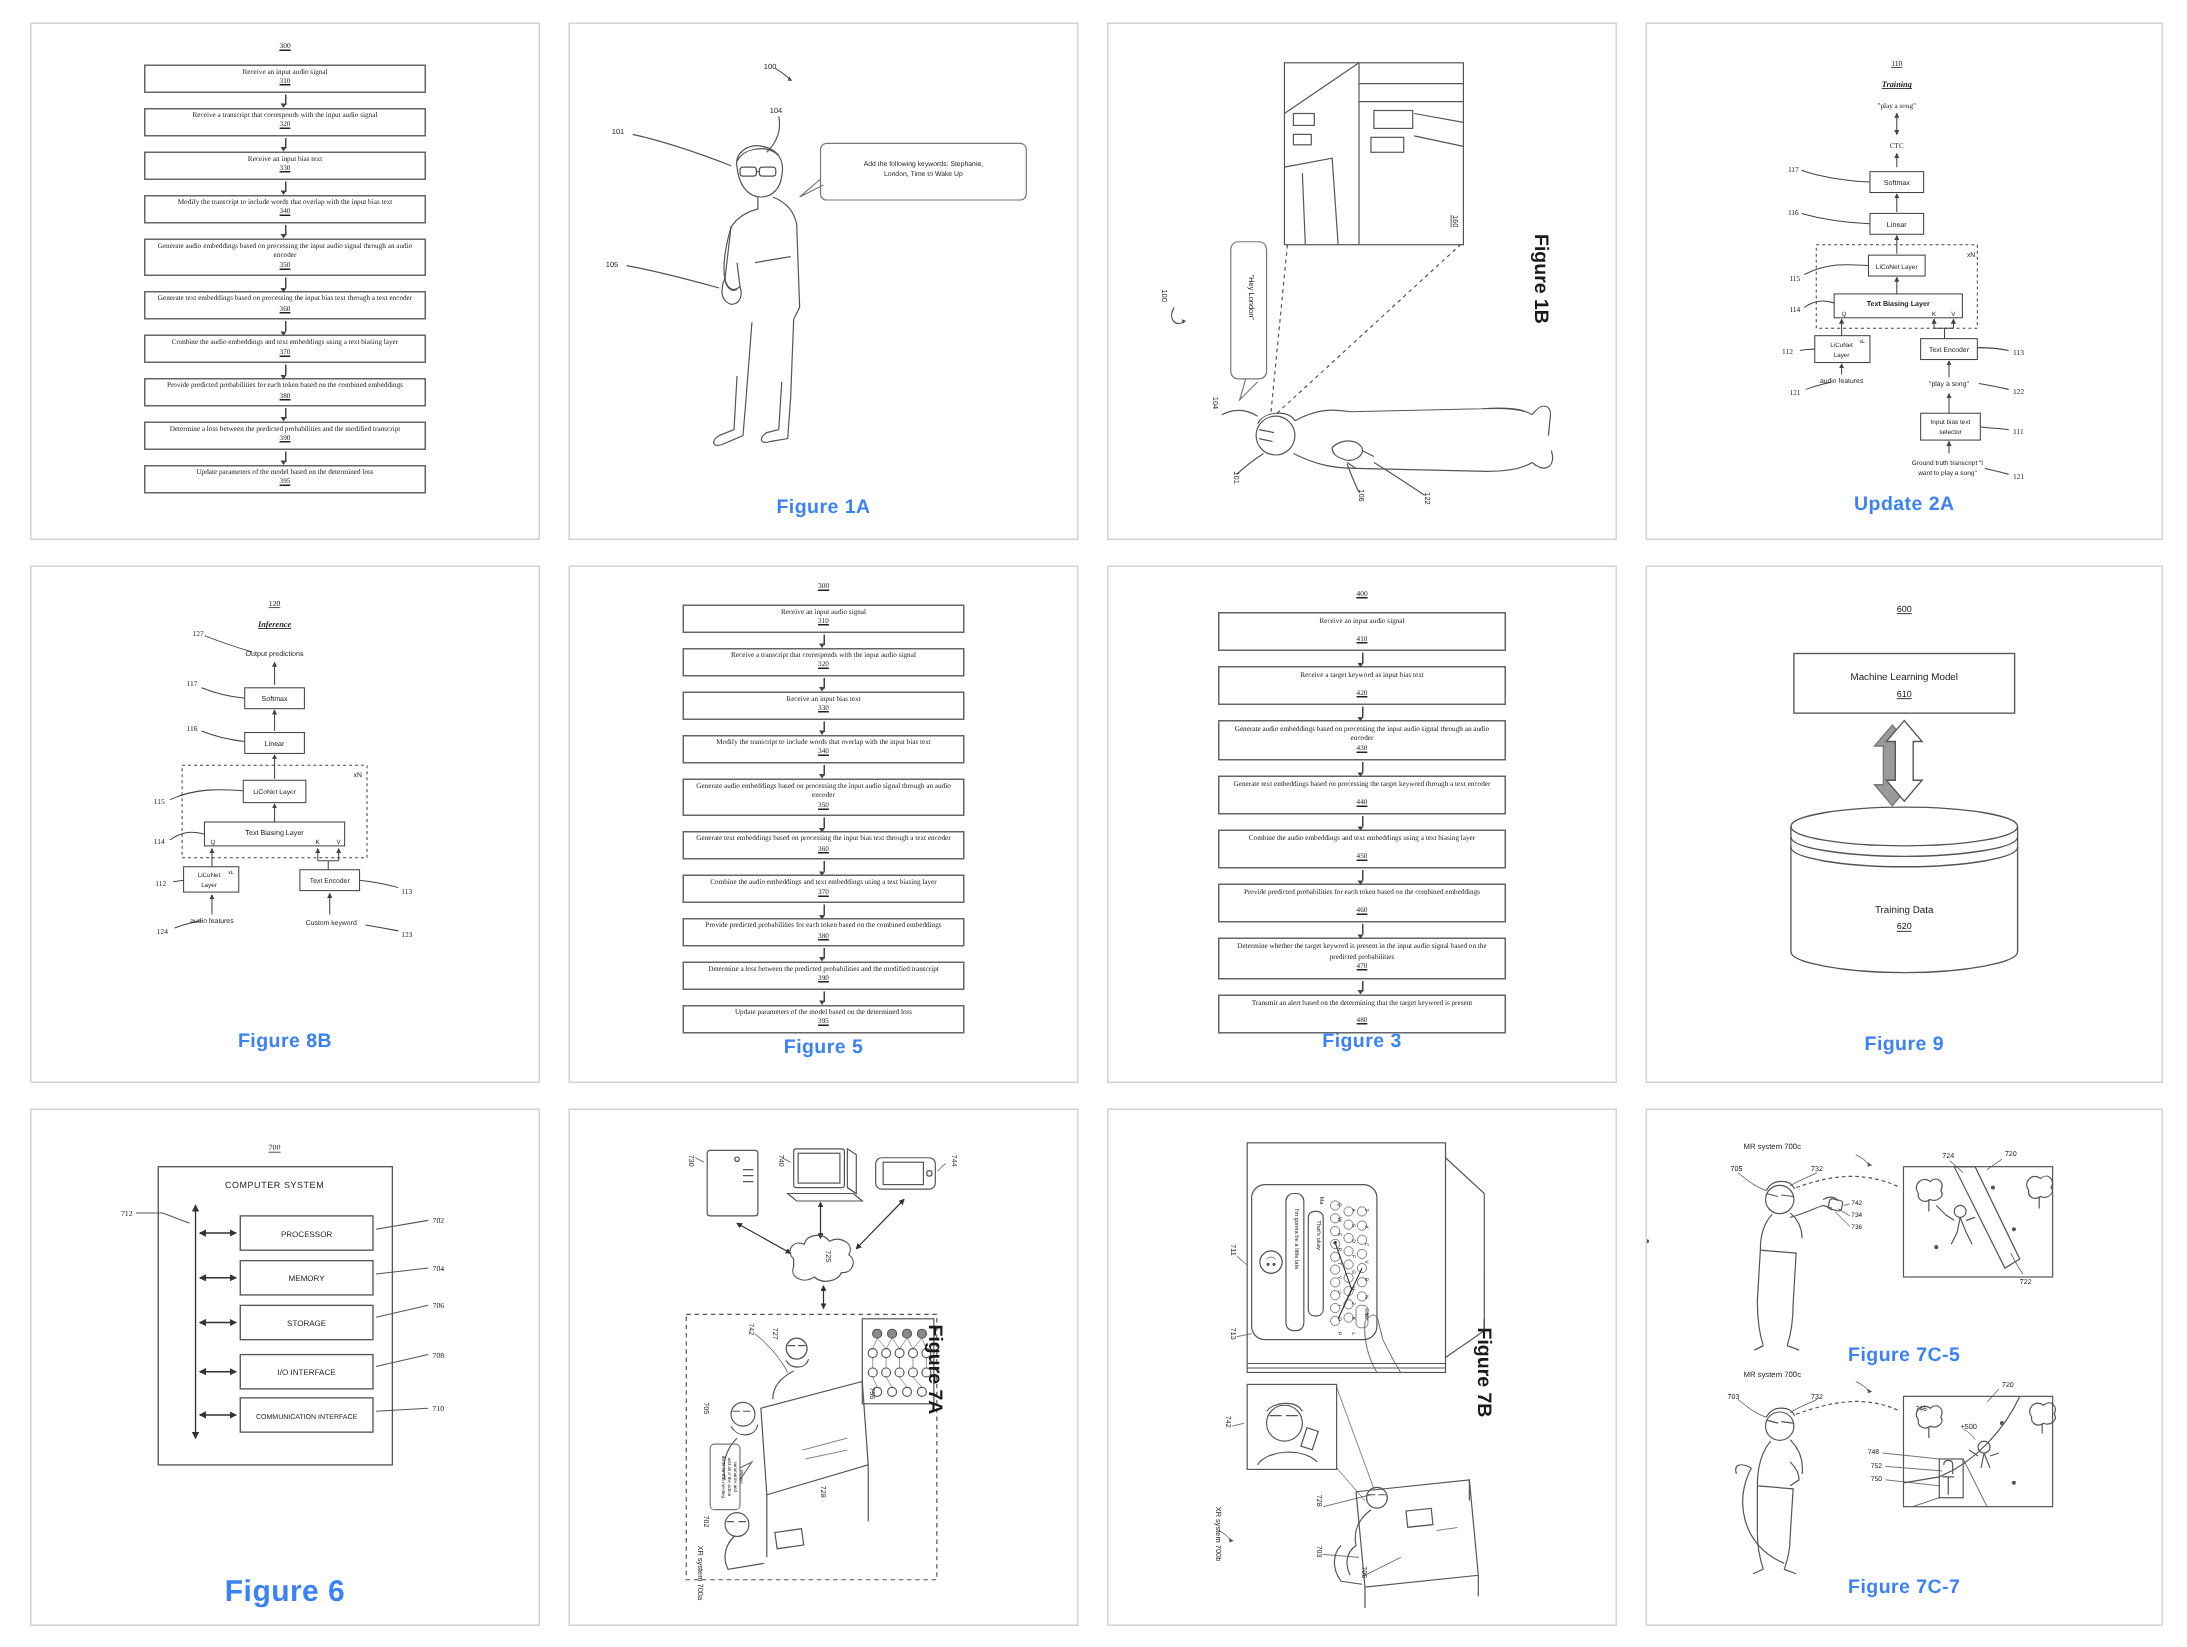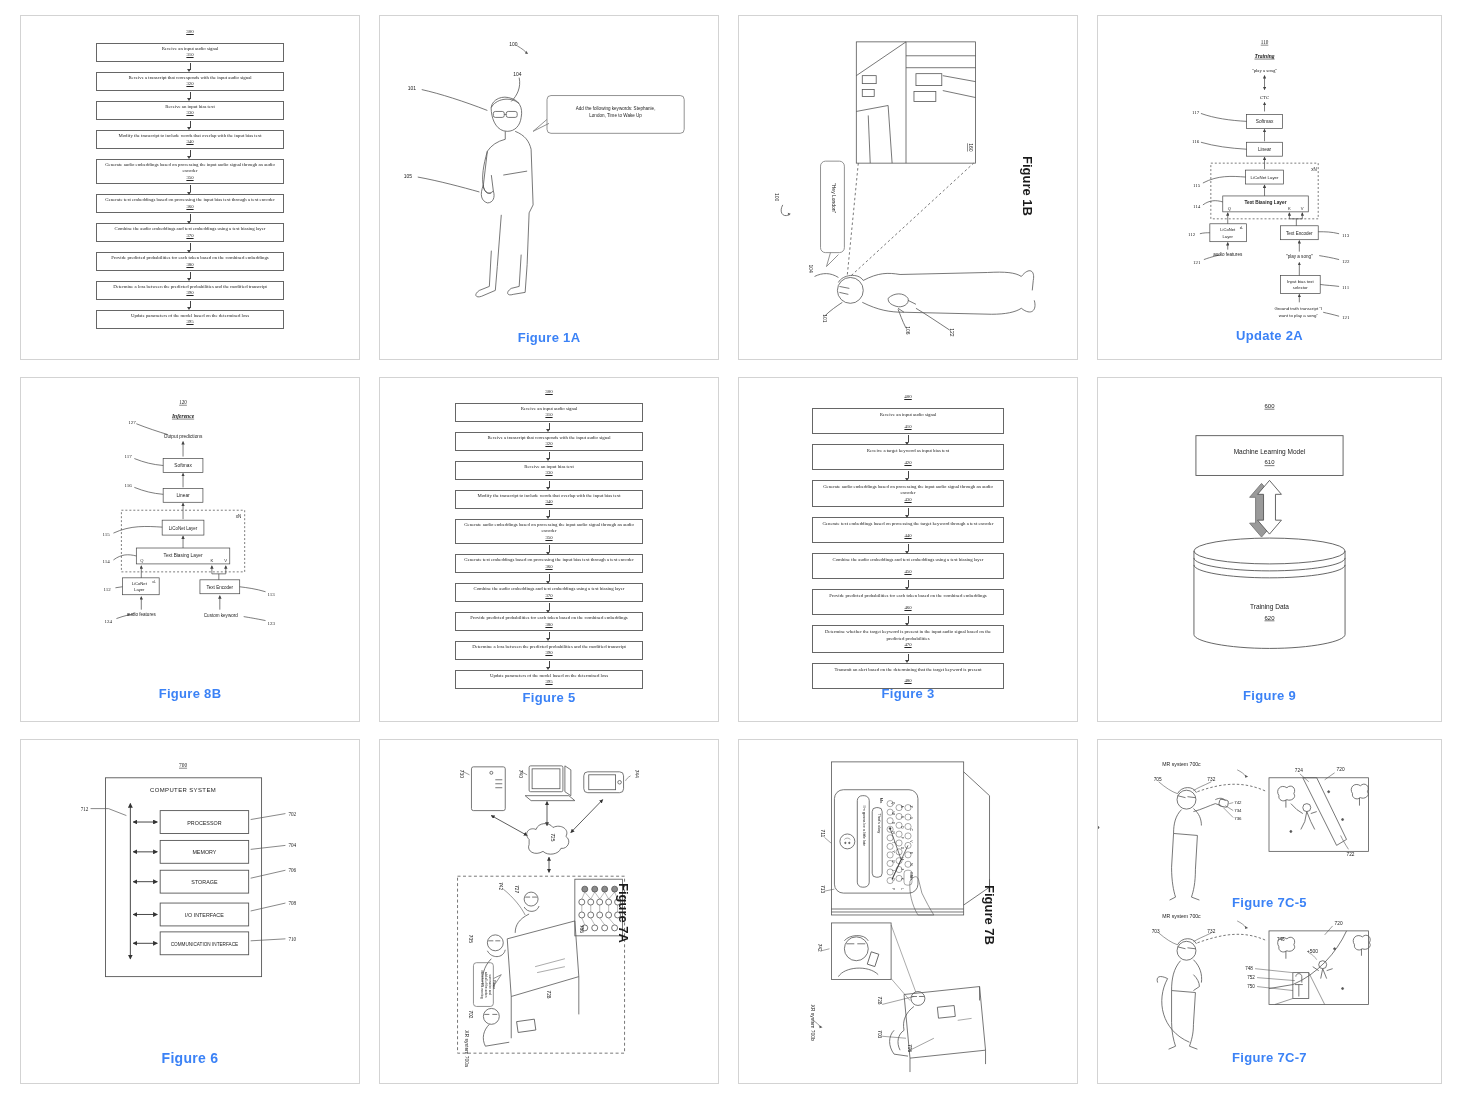--- a/index.html
+++ b/index.html
@@ -508,21 +508,21 @@
       <text class="sn" x="184.5" y="115" font-size="5.4" text-anchor="middle">MEMORY</text>
       <text class="sn" x="184.5" y="145" font-size="5.4" text-anchor="middle">STORAGE</text>
       <text class="sn" x="184.5" y="178" font-size="5.4" text-anchor="middle">I/O INTERFACE</text>
       <text class="sn" x="184.5" y="207" font-size="4.7" text-anchor="middle">COMMUNICATION INTERFACE</text>
       <text x="269" y="76" font-size="5.2">702</text>
       <text x="269" y="108" font-size="5.2">704</text>
       <text x="269" y="133" font-size="5.2">706</text>
       <text x="269" y="166" font-size="5.2">708</text>
       <text x="269" y="202" font-size="5.2">710</text>
     </svg>
-    <div class="cap" style="top:310px;font-size:14px">Figure 6</div>
+    <div class="cap" style="top:310px;font-size:20px">Figure 6</div>
   </div>
 
   <div class="card">
     <svg class="fig" viewBox="0 0 340 345">
       <defs>
           <marker id="m7a" viewBox="0 0 6 6" markerWidth="5" markerHeight="5" refX="5" refY="3" orient="auto-start-reverse">
             <path d="M0,0L6,3L0,6Z" fill="#333"></path>
           </marker>
         </defs>
       <g stroke="#555" fill="none" stroke-width="0.8">

